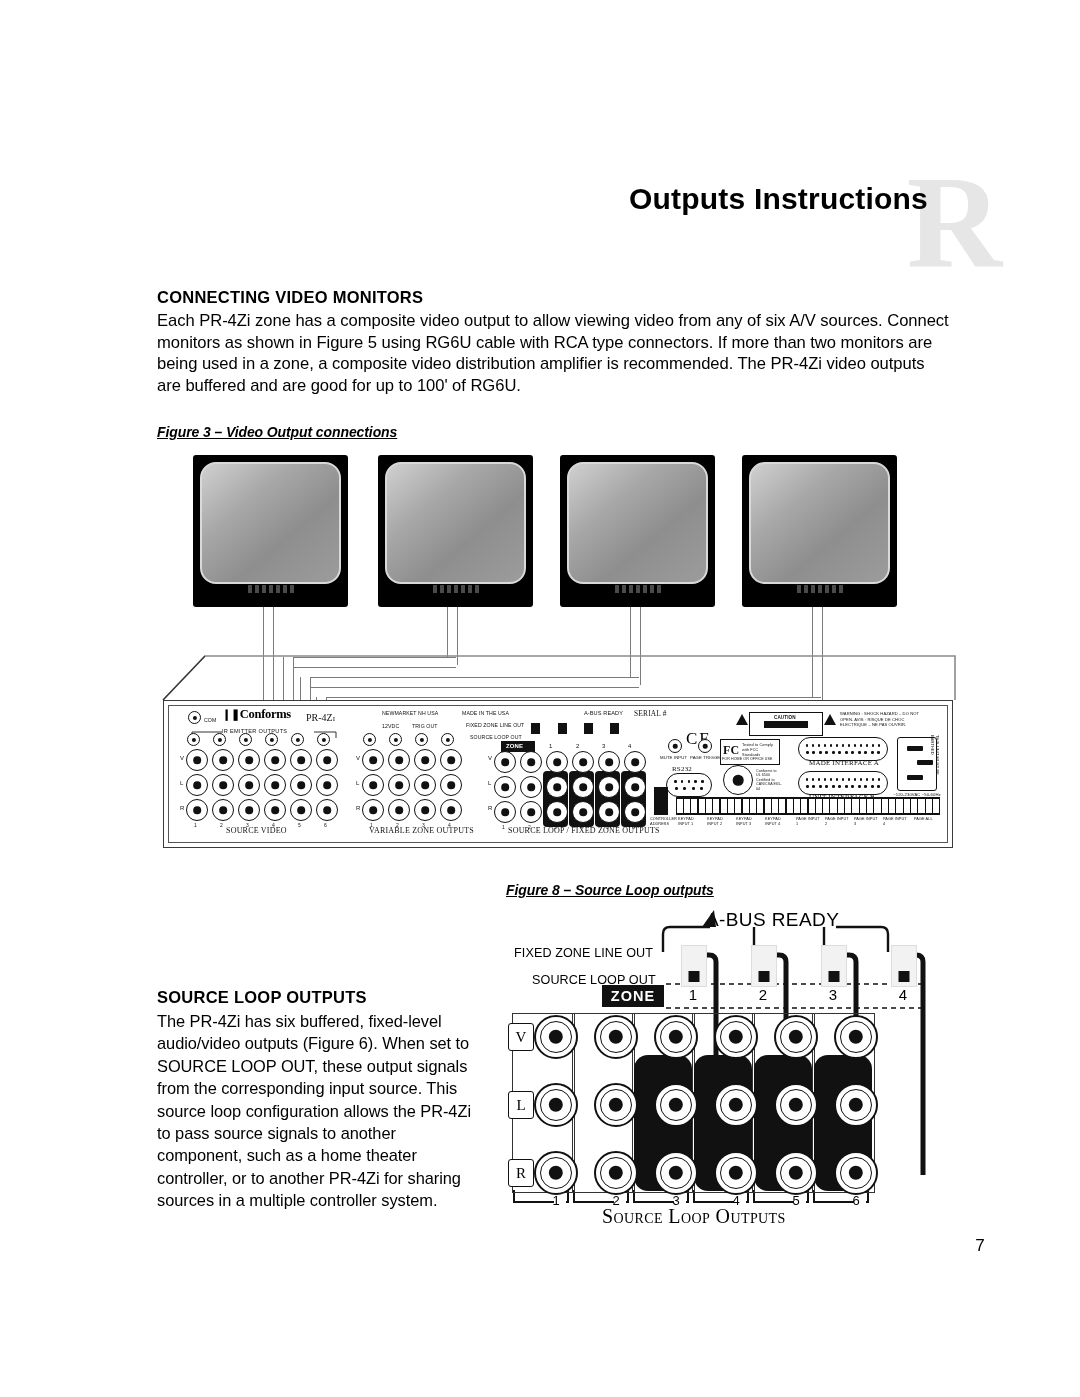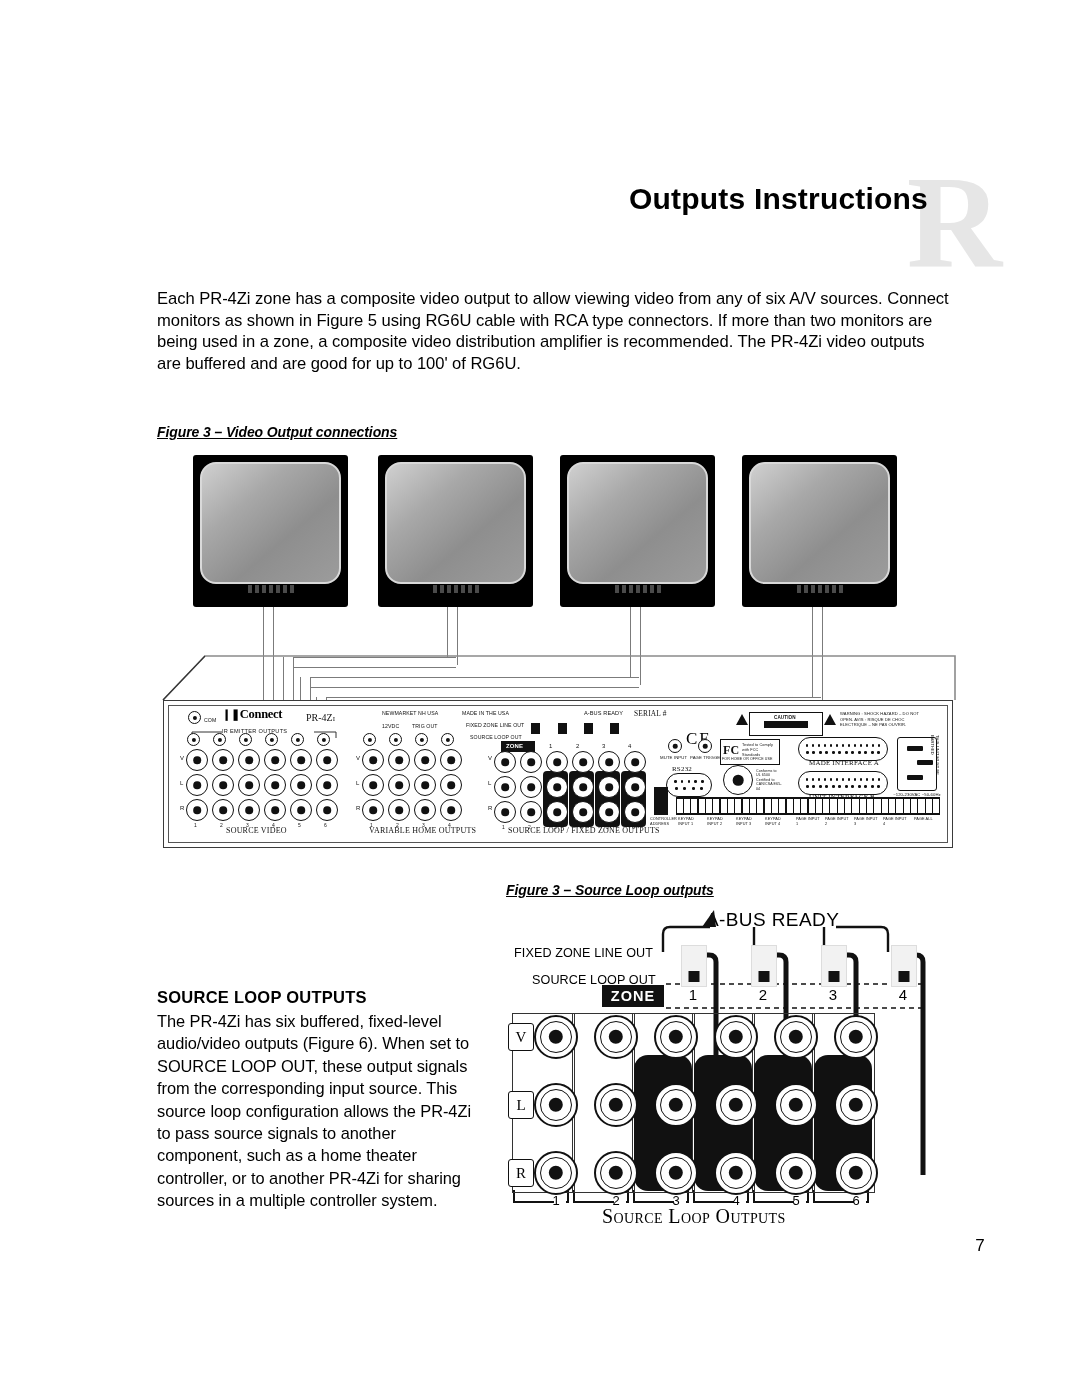--- a/index.html
+++ b/index.html
@@ -76,20 +76,21 @@
 </style>
 </head>
 <body>
 
 <div id="header">
   <div id="brand-watermark">R</div>
   <div id="page-title">Outputs Instructions</div>
 </div>
 
 <div id="sec-video">
+  <p class="sec-head">CONNECTING VIDEO MONITORS</p>
   <p class="body-p">Each PR-4Zi zone has a composite video output to allow viewing video from any of six A/V sources. Connect monitors as shown in Figure 5 using RG6U cable with RCA type connectors. If more than two monitors are being used in a zone, a composite video distribution amplifier is recommended. The PR-4Zi video outputs are buffered and are good for up to 100' of RG6U.</p>
 </div>
 
 <div id="fig5-caption" class="fig-cap">Figure 3 – Video Output connections</div>
 
 <div id="fig5">
 
   <div class="monitor" style="left:43px;top:0;width:155px;height:152px;">
     <div class="screen"></div>
     <div class="vents">
@@ -156,21 +157,21 @@
   <svg width="820" height="410" style="position:absolute;left:0;top:0;pointer-events:none">
     <path d="M 13 245 L 55 201 L 805 201 L 805 245" fill="none" stroke="#8a8a8a" stroke-width="1.6"></path>
     <path d="M 13 245 L 55 201" fill="none" stroke="#333" stroke-width="1.1"></path>
   </svg>
 </div>
 
 <div id="rear-panel">
   <div id="panel-inner"></div>
 
   <div class="panel-logo" style="left:58px;top:6px;">
-    <span style="font-family:'Liberation Sans',sans-serif;font-weight:700;font-size:11px;">❙❚</span><b>Connect</b>
+    <span style="font-family:'Liberation Sans',sans-serif;font-weight:700;font-size:11px;">❙❚</span><b>Conforms</b>
   </div>
   <div class="pnl-label" style="left:142px;top:11px;font-size:10px;letter-spacing:0;">PR-4Zi</div>
 
   <div class="rca small" style="left:24px;top:10px;width:13px;height:13px;"></div>
   <div class="pnl-tiny" style="left:40px;top:16px;">COM</div>
 
   <div class="pnl-tiny" style="left:58px;top:27px;font-size:5.6px;letter-spacing:.3px;">IR EMITTER OUTPUTS</div>
   <svg style="position:absolute;left:20px;top:25px;" width="160" height="16">
     <path d="M 8 12 L 8 6 L 38 6 M 130 6 L 152 6 L 152 12" fill="none" stroke="#333" stroke-width="1"></path>
   </svg>
@@ -238,21 +239,21 @@
     <div class="rca" style="left:2px;top:66px;width:22px;height:22px;"></div>
     <div class="rca" style="left:28px;top:66px;width:22px;height:22px;"></div>
     <div class="rca" style="left:54px;top:66px;width:22px;height:22px;"></div>
     <div class="rca" style="left:80px;top:66px;width:22px;height:22px;"></div>
 
     <div class="pnl-tiny" style="left:10px;top:89px;font-size:5px;">1</div>
     <div class="pnl-tiny" style="left:36px;top:89px;font-size:5px;">2</div>
     <div class="pnl-tiny" style="left:62px;top:89px;font-size:5px;">3</div>
     <div class="pnl-tiny" style="left:88px;top:89px;font-size:5px;">4</div>
   </div>
-  <div class="pnl-label" style="left:205px;top:125px;font-size:8px;">VARIABLE HOME OUTPUTS</div>
+  <div class="pnl-label" style="left:205px;top:125px;font-size:8px;">VARIABLE ZONE OUTPUTS</div>
 
   <div class="pnl-tiny" style="left:218px;top:9px;">NEWMARKET NH USA</div>
   <div class="pnl-tiny" style="left:218px;top:22px;">12VDC</div>
   <div class="pnl-tiny" style="left:248px;top:22px;">TRIG OUT</div>
   <div class="pnl-tiny" style="left:298px;top:9px;">MADE IN THE USA</div>
   <div class="pnl-label" style="left:470px;top:8px;">SERIAL #</div>
 
   <div class="pnl-tiny" style="left:420px;top:9px;font-size:5.6px;">A-BUS READY</div>
   <div class="pnl-tiny" style="left:302px;top:21px;">FIXED ZONE LINE OUT</div>
   <div class="pnl-tiny" style="left:306px;top:33px;">SOURCE LOOP OUT</div>
@@ -476,21 +477,21 @@
   <div class="pnl-tiny" style="left:690px;top:116px;font-size:3.8px;white-space:normal;width:24px;line-height:4.6px;">PAGE INPUT 3</div>
   <div class="pnl-tiny" style="left:719px;top:116px;font-size:3.8px;white-space:normal;width:24px;line-height:4.6px;">PAGE INPUT 4</div>
   <div class="pnl-tiny" style="left:750px;top:116px;font-size:3.8px;white-space:normal;width:22px;line-height:4.6px;">PAGE ALL</div>
 </div>
 
 <div id="sec-loop">
   <p class="sec-head">SOURCE LOOP OUTPUTS</p>
   <p class="body-p">The PR-4Zi has six buffered, fixed-level audio/video outputs (Figure 6). When set to SOURCE LOOP OUT, these output signals from the corresponding input source. This source loop configuration allows the PR-4Zi to pass source signals to another component, such as a home theater controller, or to another PR-4Zi for sharing sources in a multiple controller system.</p>
 </div>
 
-<div id="fig6-caption" class="fig-cap">Figure 3 – Source Loop outputs</div>
+<div id="fig6-caption" class="fig-cap">Figure 8 – Source Loop outputs</div>
 
 <div id="fig6">
 
   <div class="f6-abus" style="left:200px;top:4px;">A-BUS READY</div>
   <svg width="436" height="325" style="position:absolute;left:0;top:0;pointer-events:none;">
 
     <path d="M 157 47 L 157 29 Q 157 22 164 22 L 204 22" fill="none" stroke="#111" stroke-width="2.4"></path>
     <path d="M 248 22 L 248 42" fill="none" stroke="#111" stroke-width="2.4"></path>
     <path d="M 318 22 L 318 42" fill="none" stroke="#111" stroke-width="2.4"></path>
     <path d="M 330 22 L 375 22 Q 382 22 382 29 L 382 47" fill="none" stroke="#111" stroke-width="2.4"></path>

